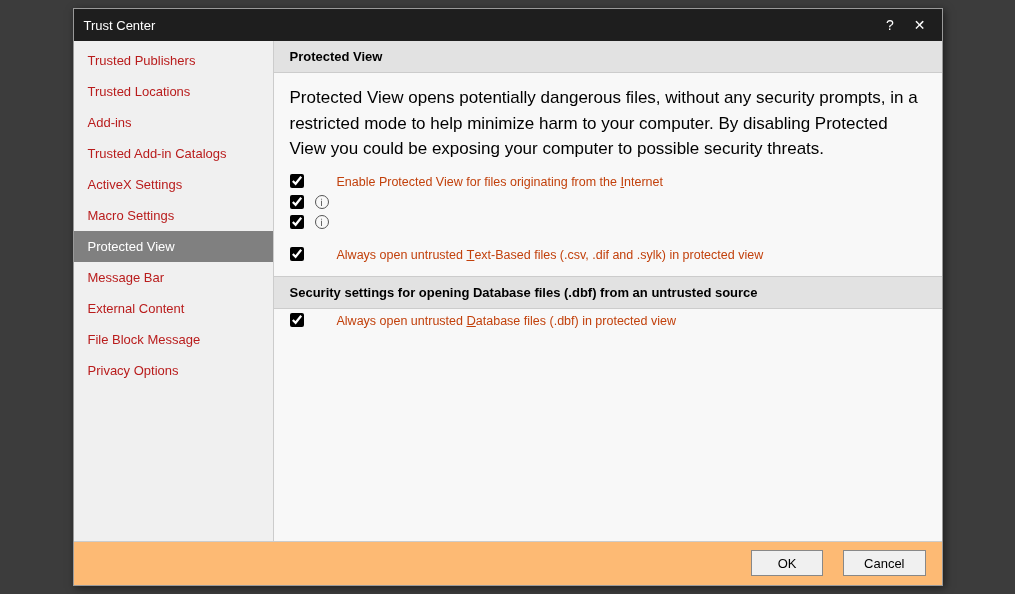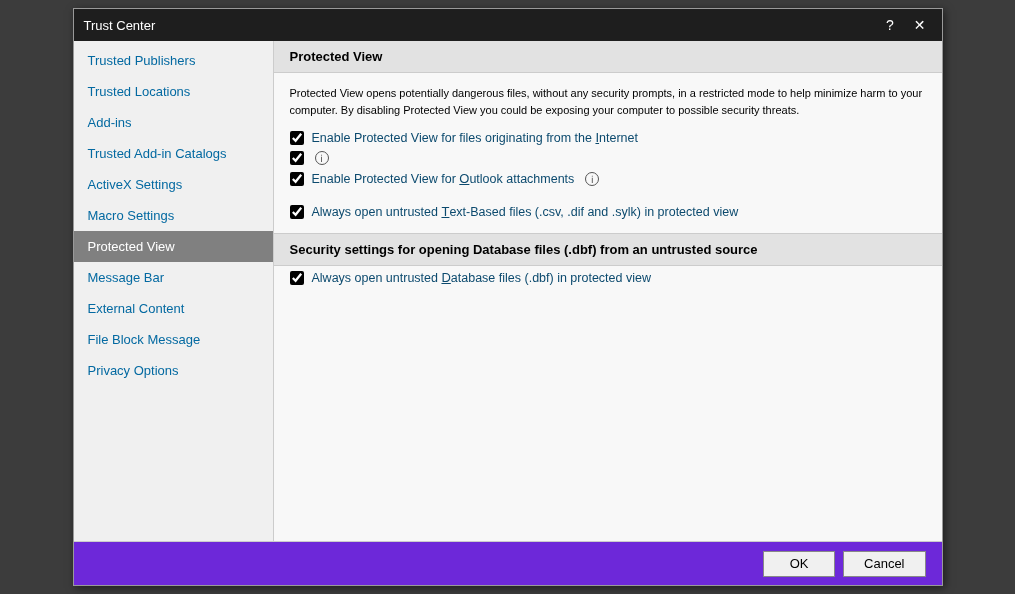--- a/index.html
+++ b/index.html
@@ -73,21 +73,21 @@
       background: #f0f0f0;
       border-right: 1px solid #ccc;
       flex-shrink: 0;
       overflow-y: auto;
       padding-top: 4px;
     }
 
     .sidebar-item {
       padding: 8px 14px;
       cursor: pointer;
-      color: #0369a1;
+      color: #b91c1c;
       white-space: nowrap;
       overflow: hidden;
       text-overflow: ellipsis;
     }
 
     .sidebar-item.active {
       background: #808080;
       color: #ffffff;
     }
 
@@ -110,21 +110,21 @@
     }
 
     .section-header:first-child {
       border-top: none;
     }
 
     .description-block {
       padding: 12px 16px 8px 16px;
       color: #000;
       line-height: 1.5;
-      font-size: 11px;
+      font-size: 17px;
     }
 
     .checkbox-group {
       padding: 4px 16px 8px 16px;
     }
 
     .checkbox-row {
       display: flex;
       align-items: center;
       margin-bottom: 6px;
@@ -135,21 +135,22 @@
     .checkbox-row input[type="checkbox"] {
       width: 14px;
       height: 14px;
       flex-shrink: 0;
       accent-color: #000;
       cursor: pointer;
     }
 
     .checkbox-label {
       font-size: 12.5px;
-      color: #0c4a6e;
+      color: #c2410c;
+      margin-left: 25px;
     }
 
     .info-icon {
       display: inline-flex;
       align-items: center;
       justify-content: center;
       width: 14px;
       height: 14px;
       border: 1px solid #555;
       border-radius: 50%;
@@ -158,27 +159,27 @@
       cursor: default;
       margin-left: 3px;
       flex-shrink: 0;
     }
 
     .underline {
       text-decoration: underline;
     }
 
     .footer {
-      background: #6d28d9;
+      background: #fdba74;
       border-top: 1px solid #ccc;
       display: flex;
       justify-content: flex-end;
-      align-items: center;
+      align-items: flex-start;
       padding: 8px 16px;
-      gap: 8px;
+      gap: 20px;
       height: 44px;
       flex-shrink: 0;
     }
 
     .footer-btn {
       padding: 4px 20px;
       min-width: 72px;
       height: 26px;
       background: #f0f0f0;
       border: 1px solid #888;
@@ -225,21 +226,20 @@
         <div class="checkbox-row">
           <input type="checkbox" checked="" style="">
           <span class="checkbox-label">Enable Protected View for files originating from the <span class="underline">I</span>nternet</span>
         </div>
         <div class="checkbox-row">
           <input type="checkbox" checked="" style="">
           <span class="info-icon">ℹ</span>
         </div>
         <div class="checkbox-row">
           <input type="checkbox" checked="" style="">
-          <span class="checkbox-label">Enable Protected View for <span class="underline">O</span>utlook attachments</span>
           <span class="info-icon">ℹ</span>
         </div>
       </div>
 
       <div class="checkbox-group">
         <div class="checkbox-row">
           <input type="checkbox" checked="" style="">
           <span class="checkbox-label">Always open untrusted <span class="underline">T</span>ext-Based files (.csv, .dif and .sylk) in protected view</span>
         </div>
       </div>

